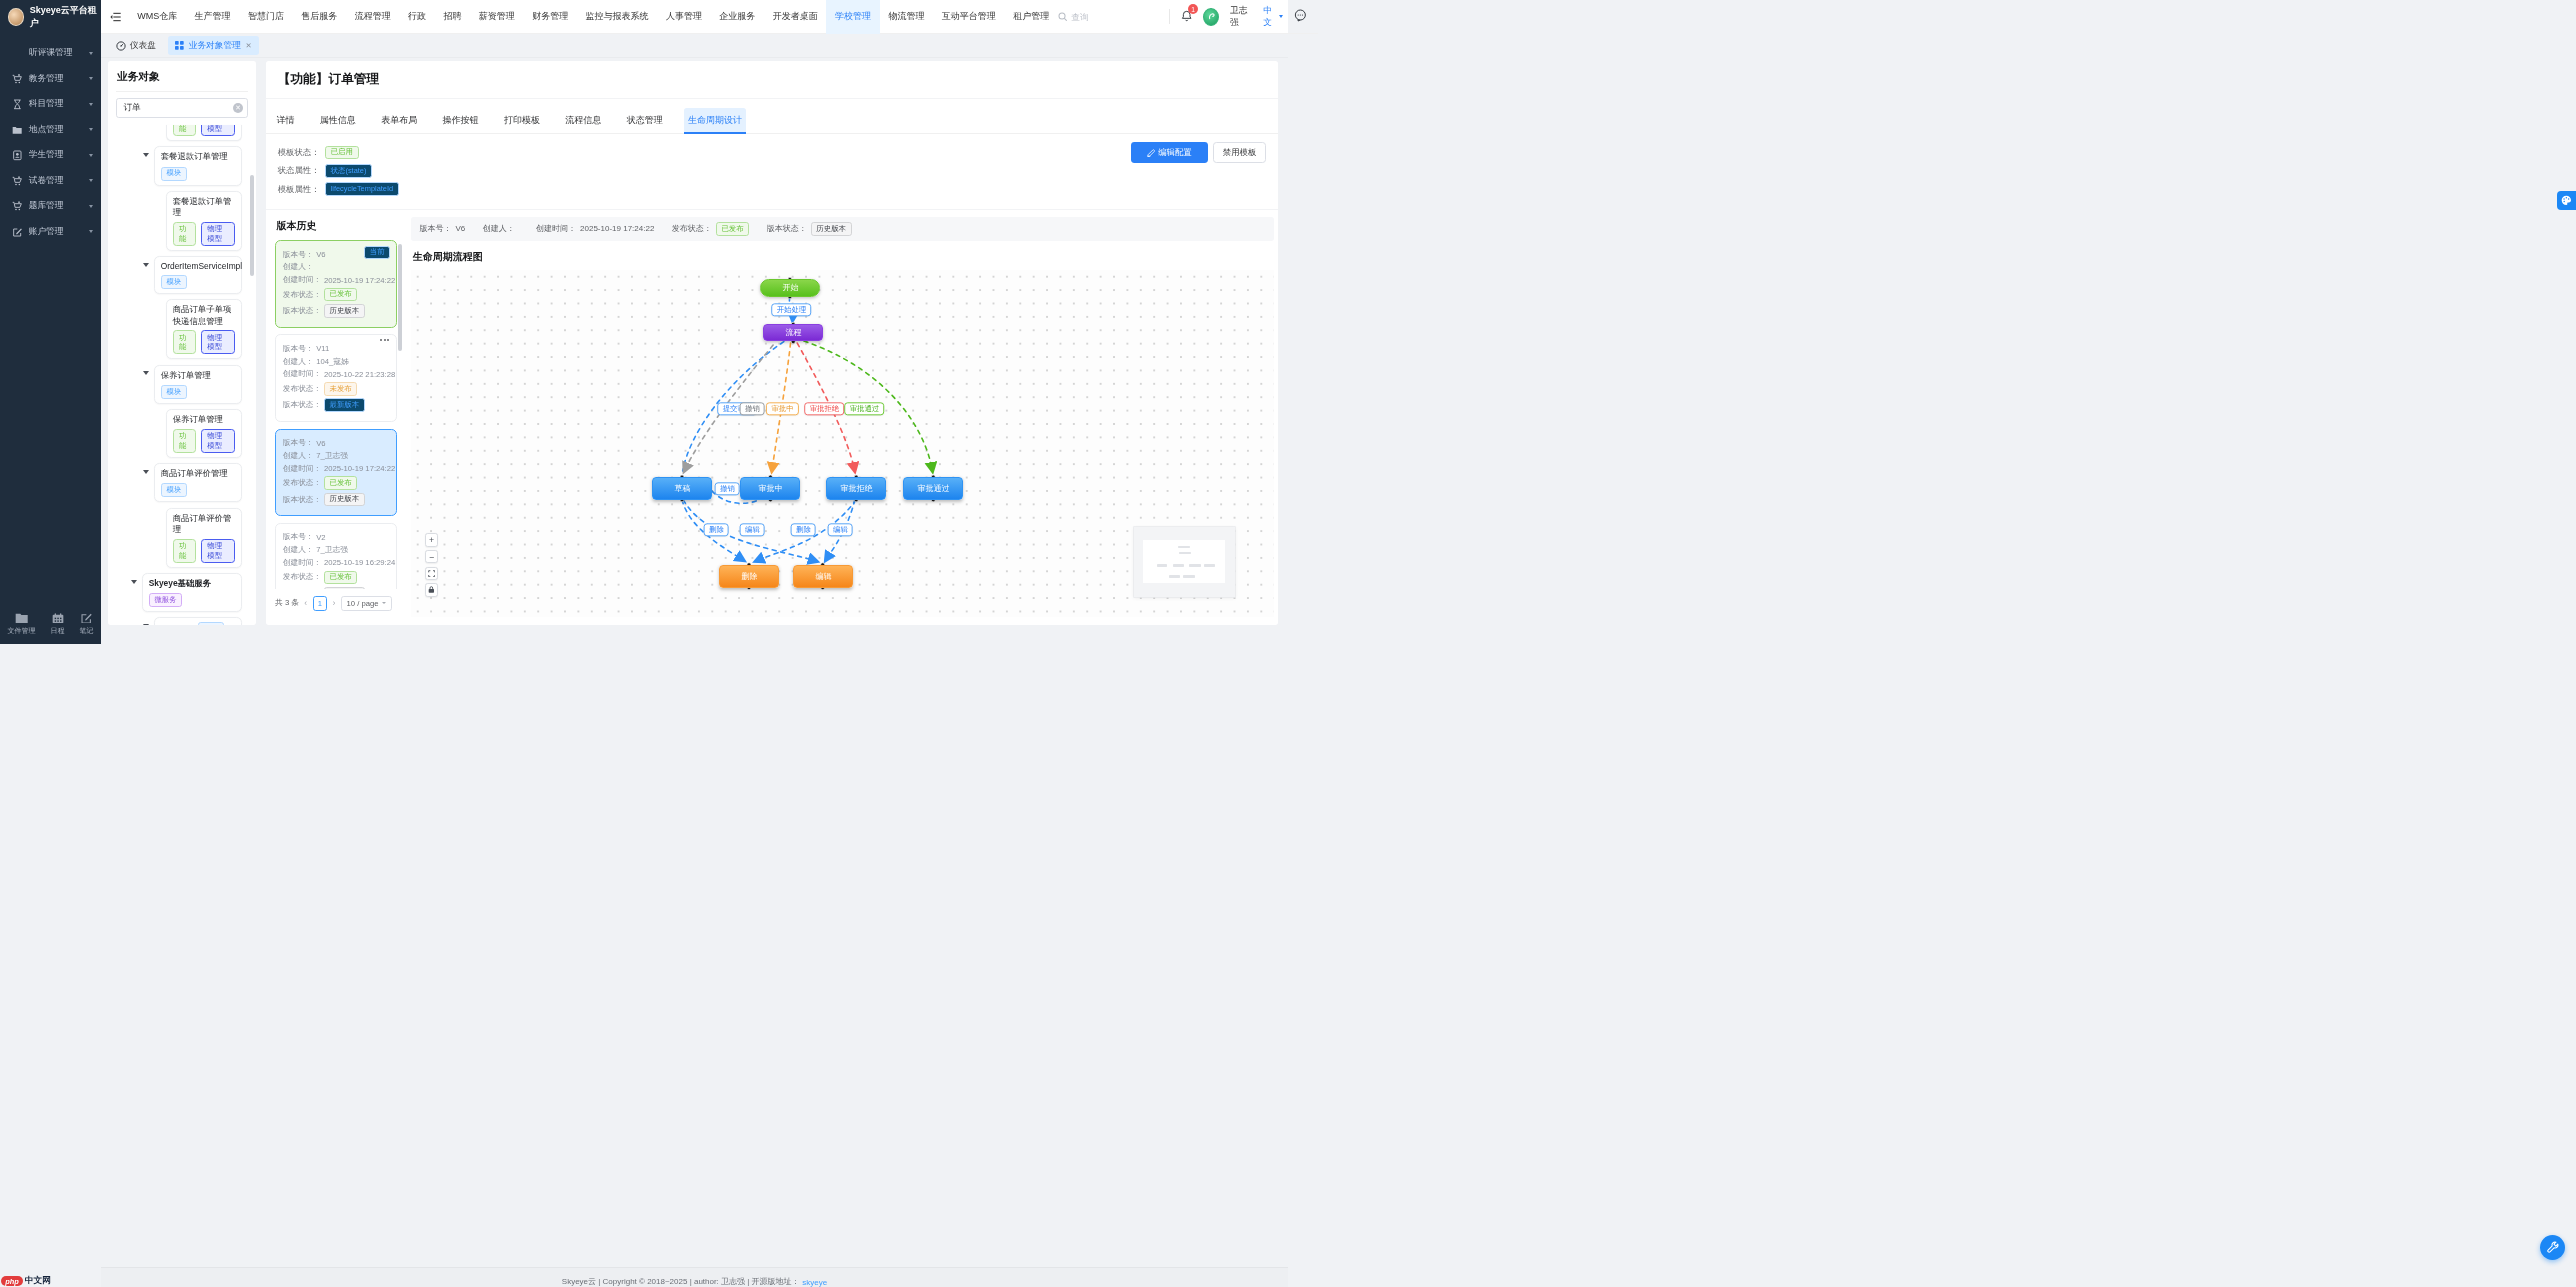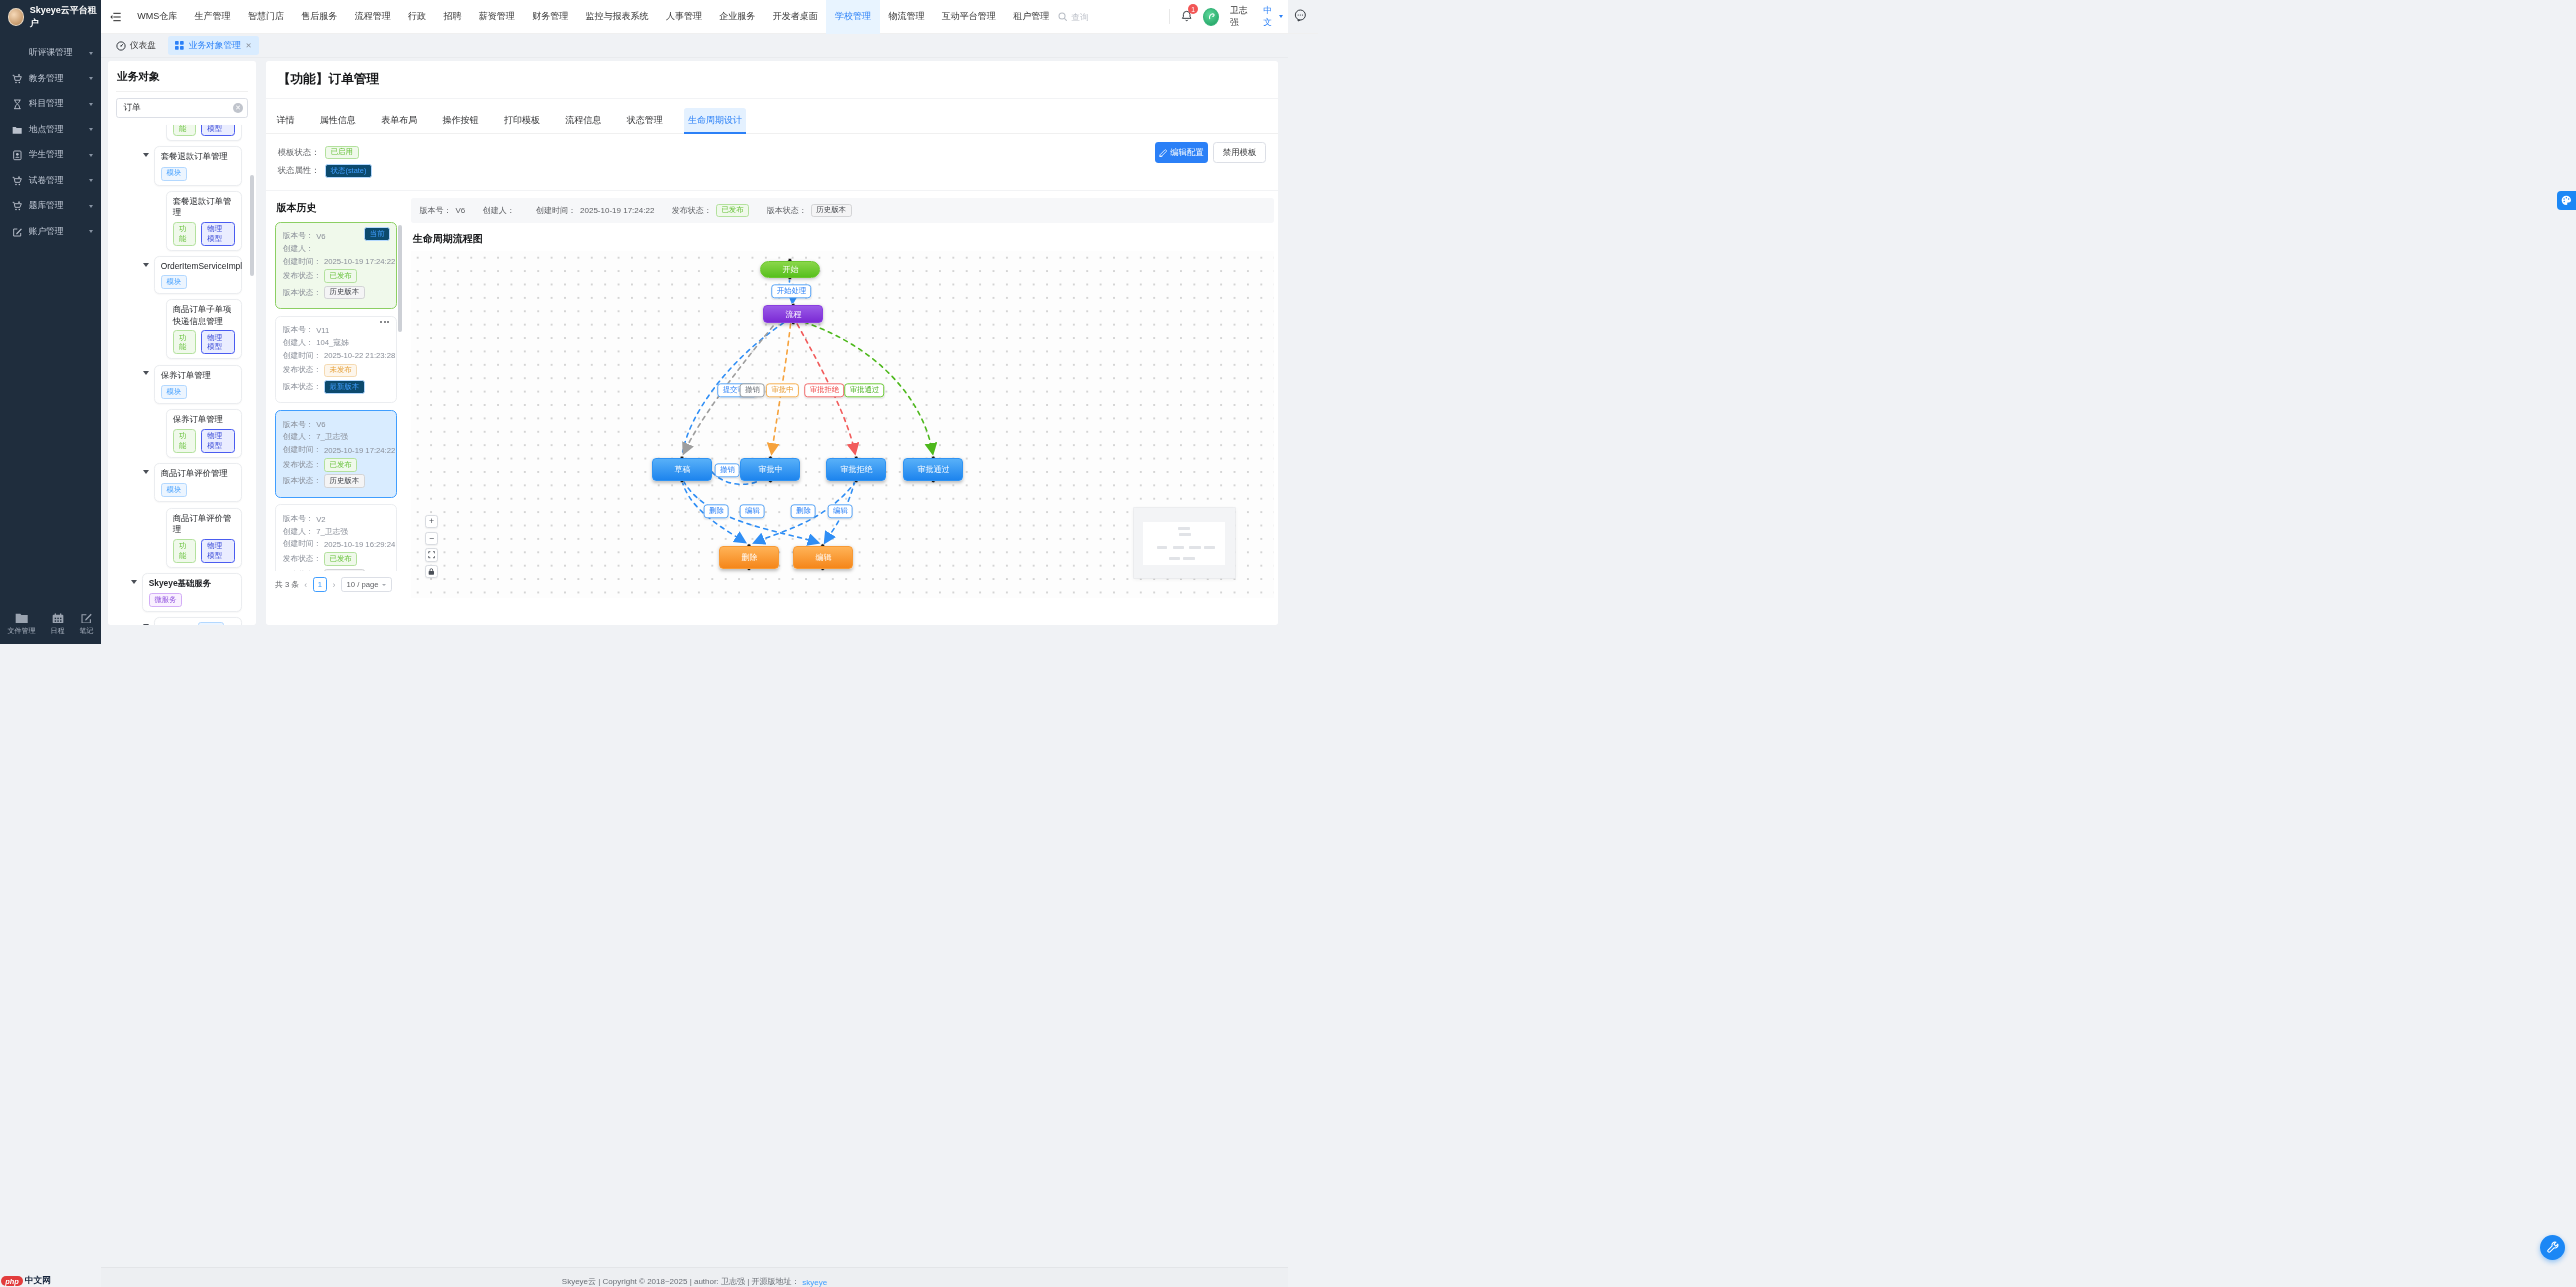--- a/index.html
+++ b/index.html
@@ -82,21 +82,21 @@
   .main-card { flex:1; height:564px; background:#fff; border-radius:2.7px; position:relative; overflow:hidden; }
   .mc-header { padding:10.7px 12px 9.4px; border-bottom:0.7px solid #f2f3f5; }
   .mc-title { font-size:12.7px; font-weight:bold; color:#17181a; }
   .mc-tabs { display:flex; gap:17.4px; padding:9.4px 6.7px 0; border-bottom:0.7px solid #f0f0f0; }
   .mc-tab { padding:5.4px 4px 6.7px; cursor:pointer; color:#303133; font-size:9px; position:relative; }
   .mc-tab.active { color:#2b80f7; background:#e4f1ff; border-radius:2.7px 2.7px 0 0; }
   .mc-tab.active::after { content:""; position:absolute; left:0; right:0; bottom:-0.7px; height:2px; background:#2b80f7; }
   .mc-meta { padding:6.7px 12px 8px; border-bottom:0.7px solid #f2f3f5; position:relative; }
   .meta-row { display:flex; align-items:center; gap:5.4px; margin:4.7px 0; color:#606266; font-size:8.4px;text-align:right; }
   .meta-actions { position:absolute; right:12px; top:8px; display:flex; gap:5.4px; }
-  .btn-primary { background:#2b80f7; color:#fff; border:none; border-radius:3.4px; padding:4px 4px; font-size:8.4px; display:flex; align-items:center; gap:3.4px; cursor:pointer; }
+  .btn-primary { background:#2b80f7; color:#fff; border:none; border-radius:3.4px; padding:4px 16px; font-size:8.4px; display:flex; align-items:center; gap:3.4px; cursor:pointer; }
   .btn-plain { background:#fff; color:#303133; border:0.7px solid #dcdfe6; border-radius:3.4px; padding:4px 8.7px; font-size:8.4px; cursor:pointer; }
 
   .mc-body { display:flex; padding:6.7px 4px 4px 9.4px; gap:9.4px; height:411px; }
 
   
   .vh-col { width:127px; flex:0 0 auto; position:relative; }
   .vh-title { font-size:10px; font-weight:bold; color:#17181a; margin:2.7px 0 6.7px 1.3px; }
   .vh-list { height:349px; overflow:hidden; padding-right:5.4px; }
   .vcard { position:relative; border:0.7px solid #ebedf0; border-radius:5.4px; padding:6px 6.7px; margin-bottom:6.7px; font-size:7.7px; color:#8a8f99; cursor:pointer; background:#fff; }
   .vcard.current { background:#f0f9eb; border:1px solid #8ccf63; }
@@ -483,20 +483,24 @@
       <span class="mc-tab active">生命周期设计</span>
     </div>
     <div class="mc-meta">
       <div class="meta-row">
           <span>模板状态：</span>
           <span class="badge bg-green">已启用</span>
         </div>
       <div class="meta-row">
           <span>状态属性：</span>
           <span class="badge bg-blue">状态(state)</span>
+        </div>
+      <div class="meta-row">
+          <span>模板属性：</span>
+          <span class="badge bg-blue">lifecycleTemplateId</span>
         </div>
       <div class="meta-actions">
         <button class="btn-primary">
           <svg width="8" height="8" viewBox="0 0 12 12">
               <path d="M1 11 L1.6 8.6 L8.8 1.4 a1 1 0 0 1 1.4 0 l.8.8 a1 1 0 0 1 0 1.4 L3.8 10.8 z M1 11 h4" fill="none" stroke="#fff" stroke-width="1.2"></path>
             </svg>
           <span>编辑配置</span>
         </button>
         <button class="btn-plain">禁用模板</button>
       </div>

